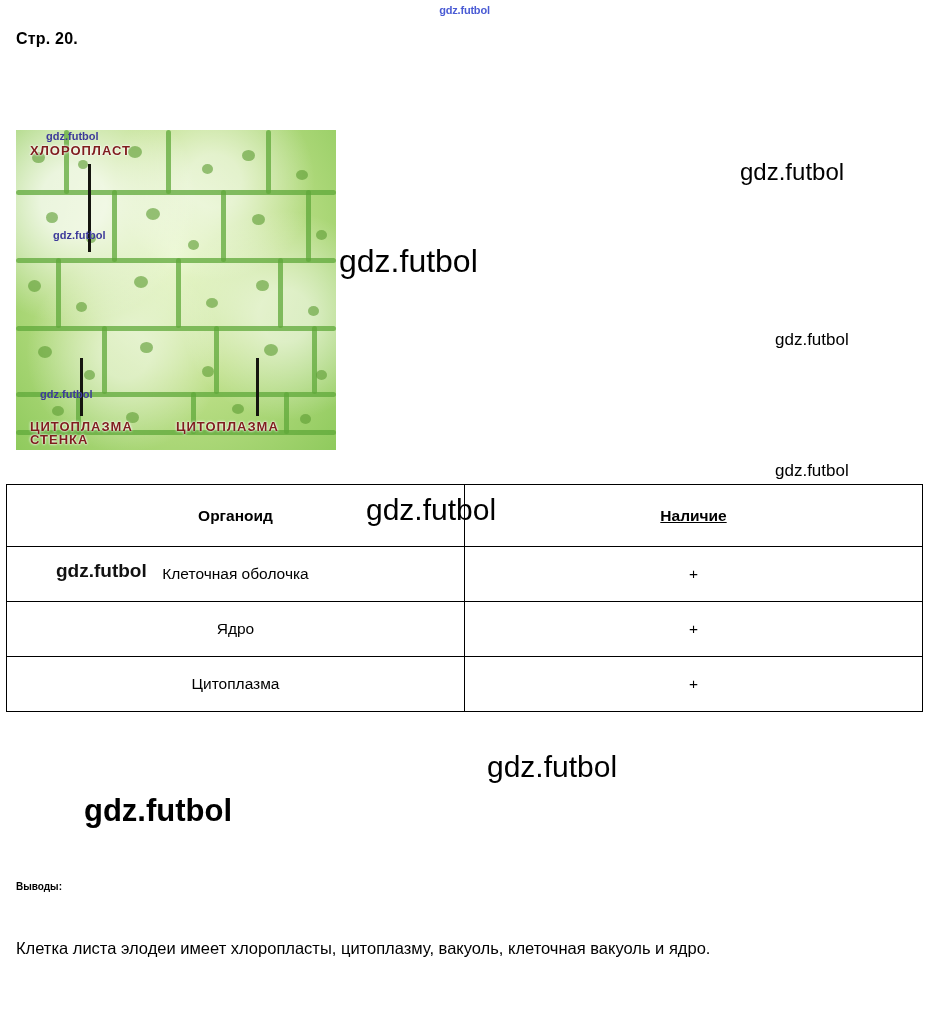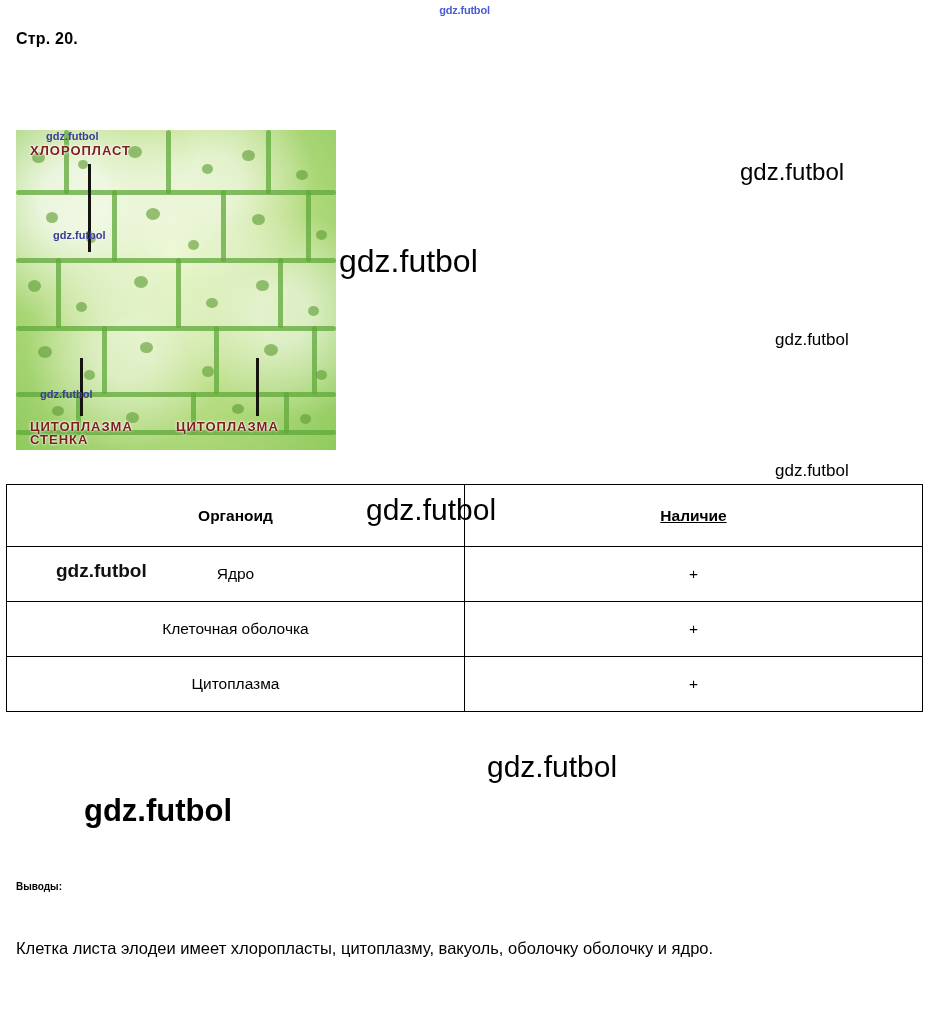--- a/index.html
+++ b/index.html
@@ -246,33 +246,33 @@
 
 <table class="tbl">
   <thead>
     <tr>
       <th class="col-a">Органоид</th>
       <th class="col-b">Наличие</th>
     </tr>
   </thead>
   <tbody>
     <tr>
+      <td>Клеточная оболочка</td>
+      <td>+</td>
+    </tr>
+    <tr>
       <td>Ядро</td>
-      <td>+</td>
-    </tr>
-    <tr>
-      <td>Клеточная оболочка</td>
       <td>+</td>
     </tr>
     <tr>
       <td>Цитоплазма</td>
       <td>+</td>
     </tr>
   </tbody>
 </table>
 
 <div class="wm wm-e">gdz.futbol</div>
 <div class="wm wm-f">gdz.futbol</div>
 <div class="wm wm-g">gdz.futbol</div>
 <div class="wm wm-h">gdz.futbol</div>
 
 <div class="concl-title">Выводы:</div>
-<div class="concl-body">Клетка листа элодеи имеет хлоропласты, цитоплазму, вакуоль, оболочку оболочку и ядро.</div>
+<div class="concl-body">Клетка листа элодеи имеет хлоропласты, цитоплазму, вакуоль, клеточная вакуоль и ядро.</div>
 
 </body></html>

